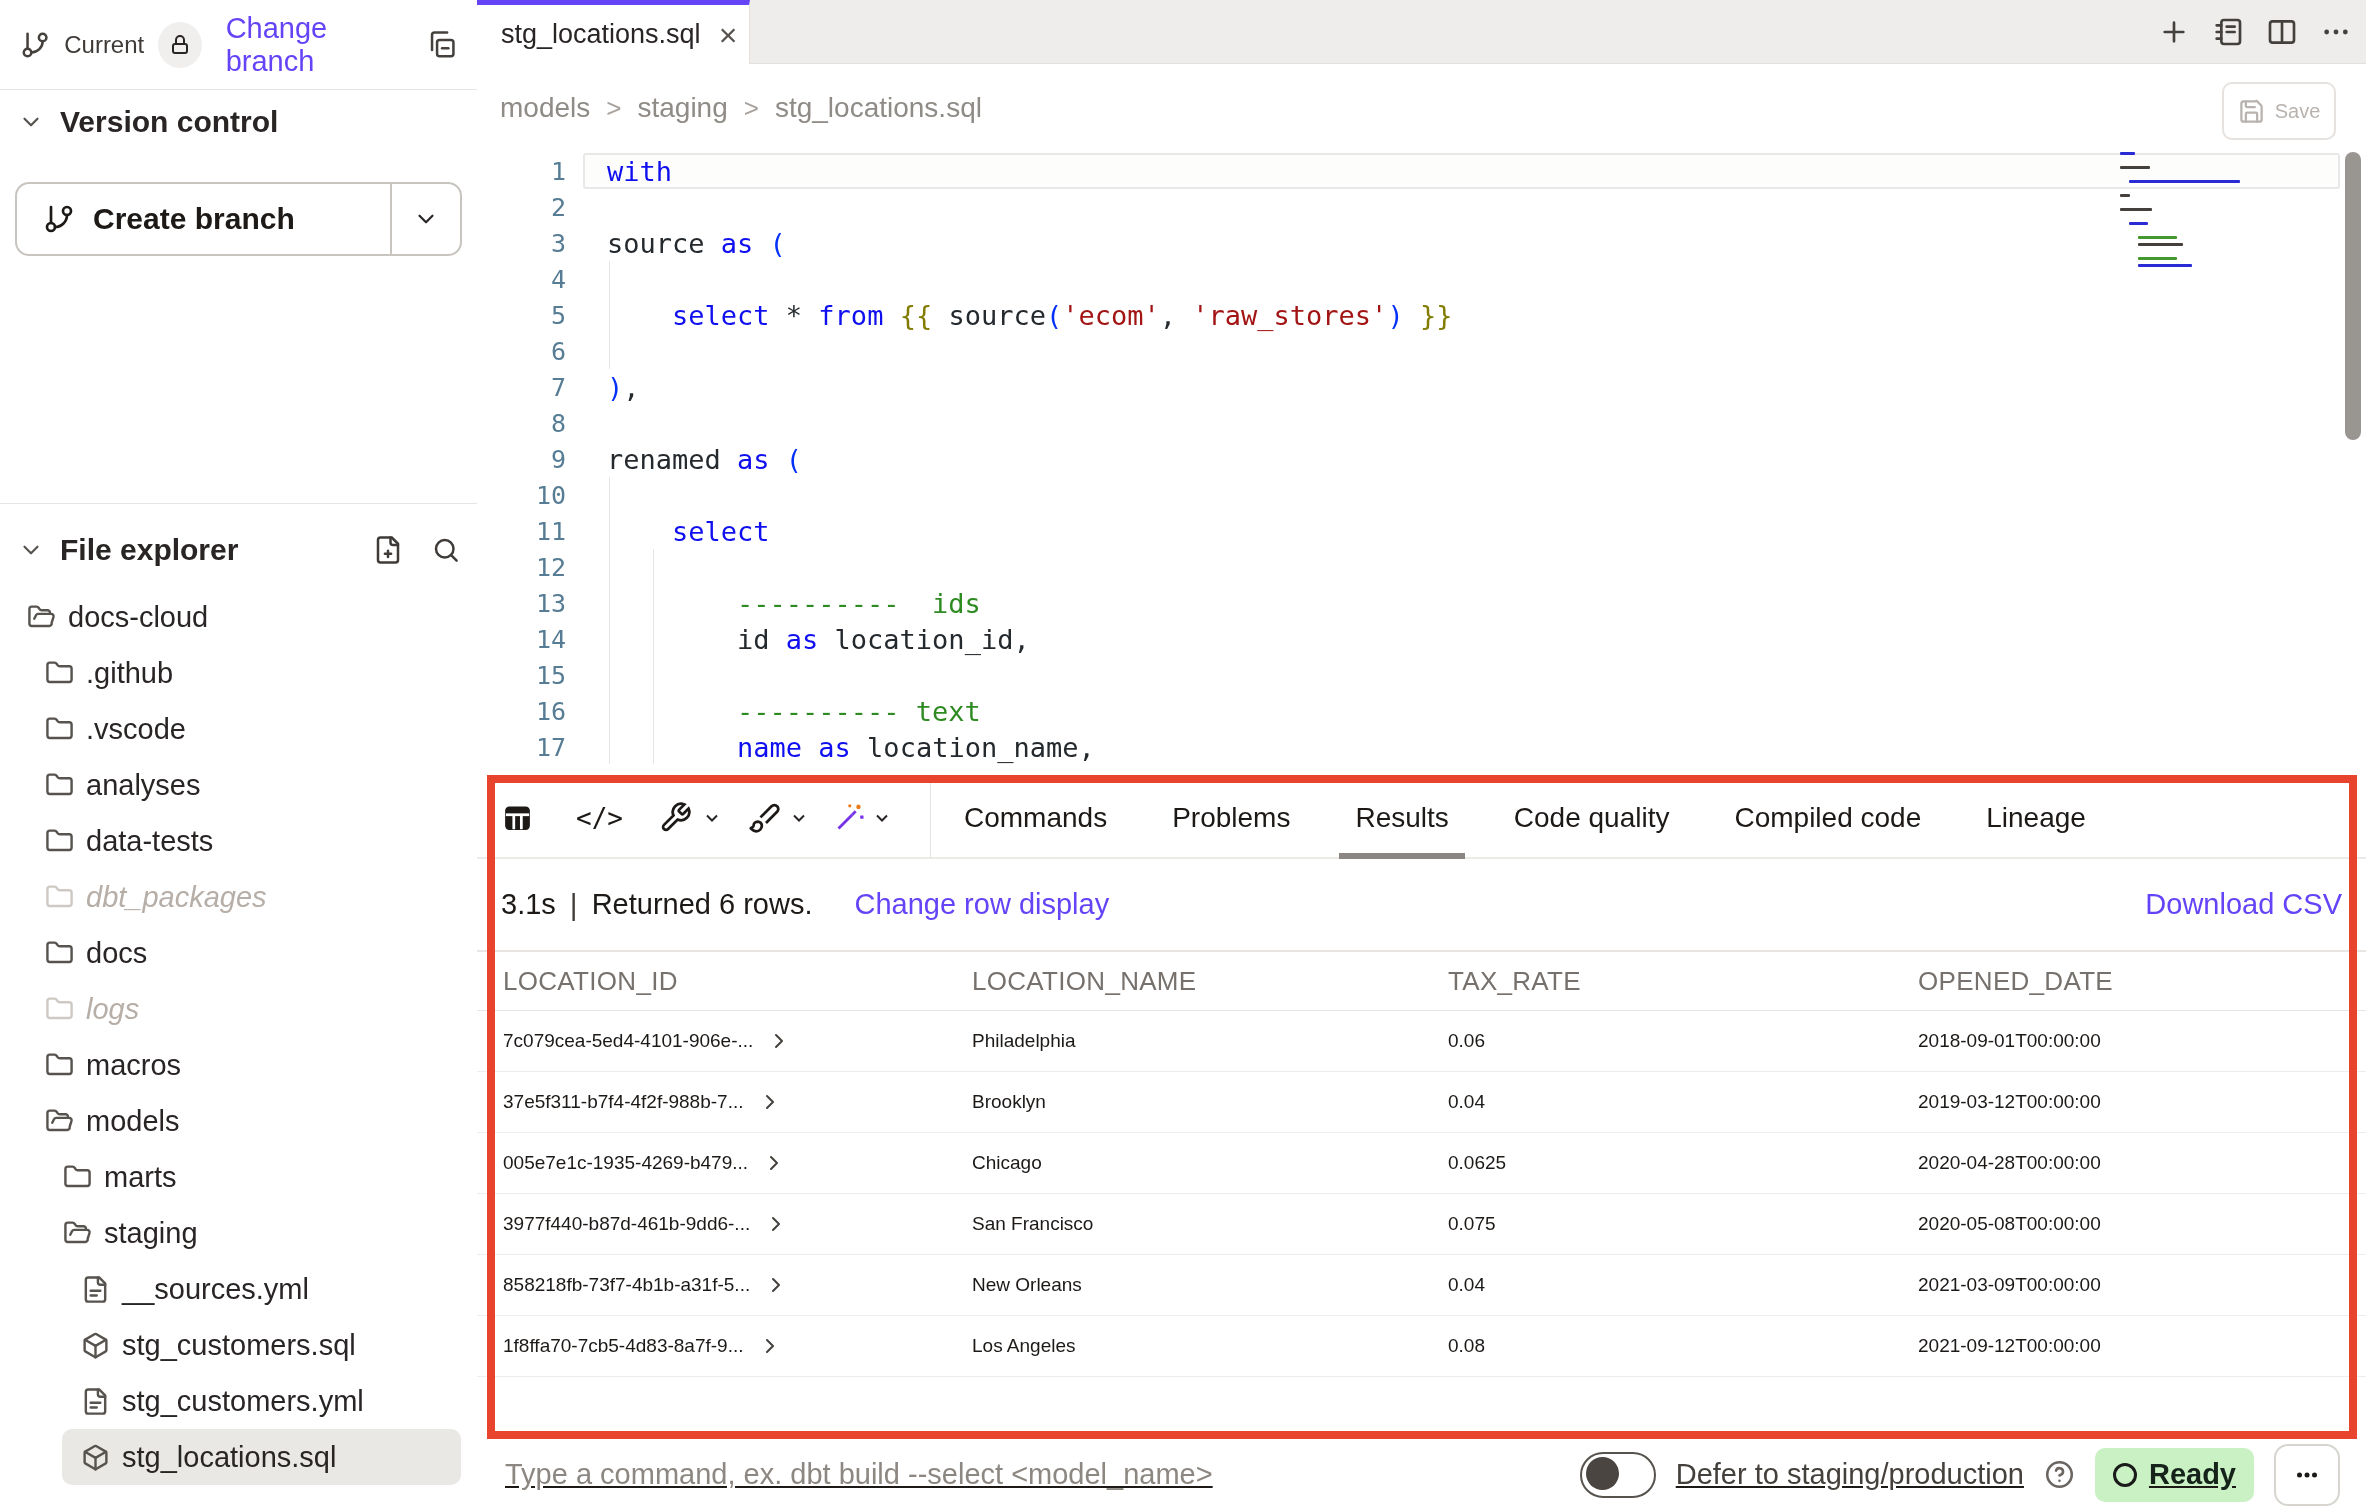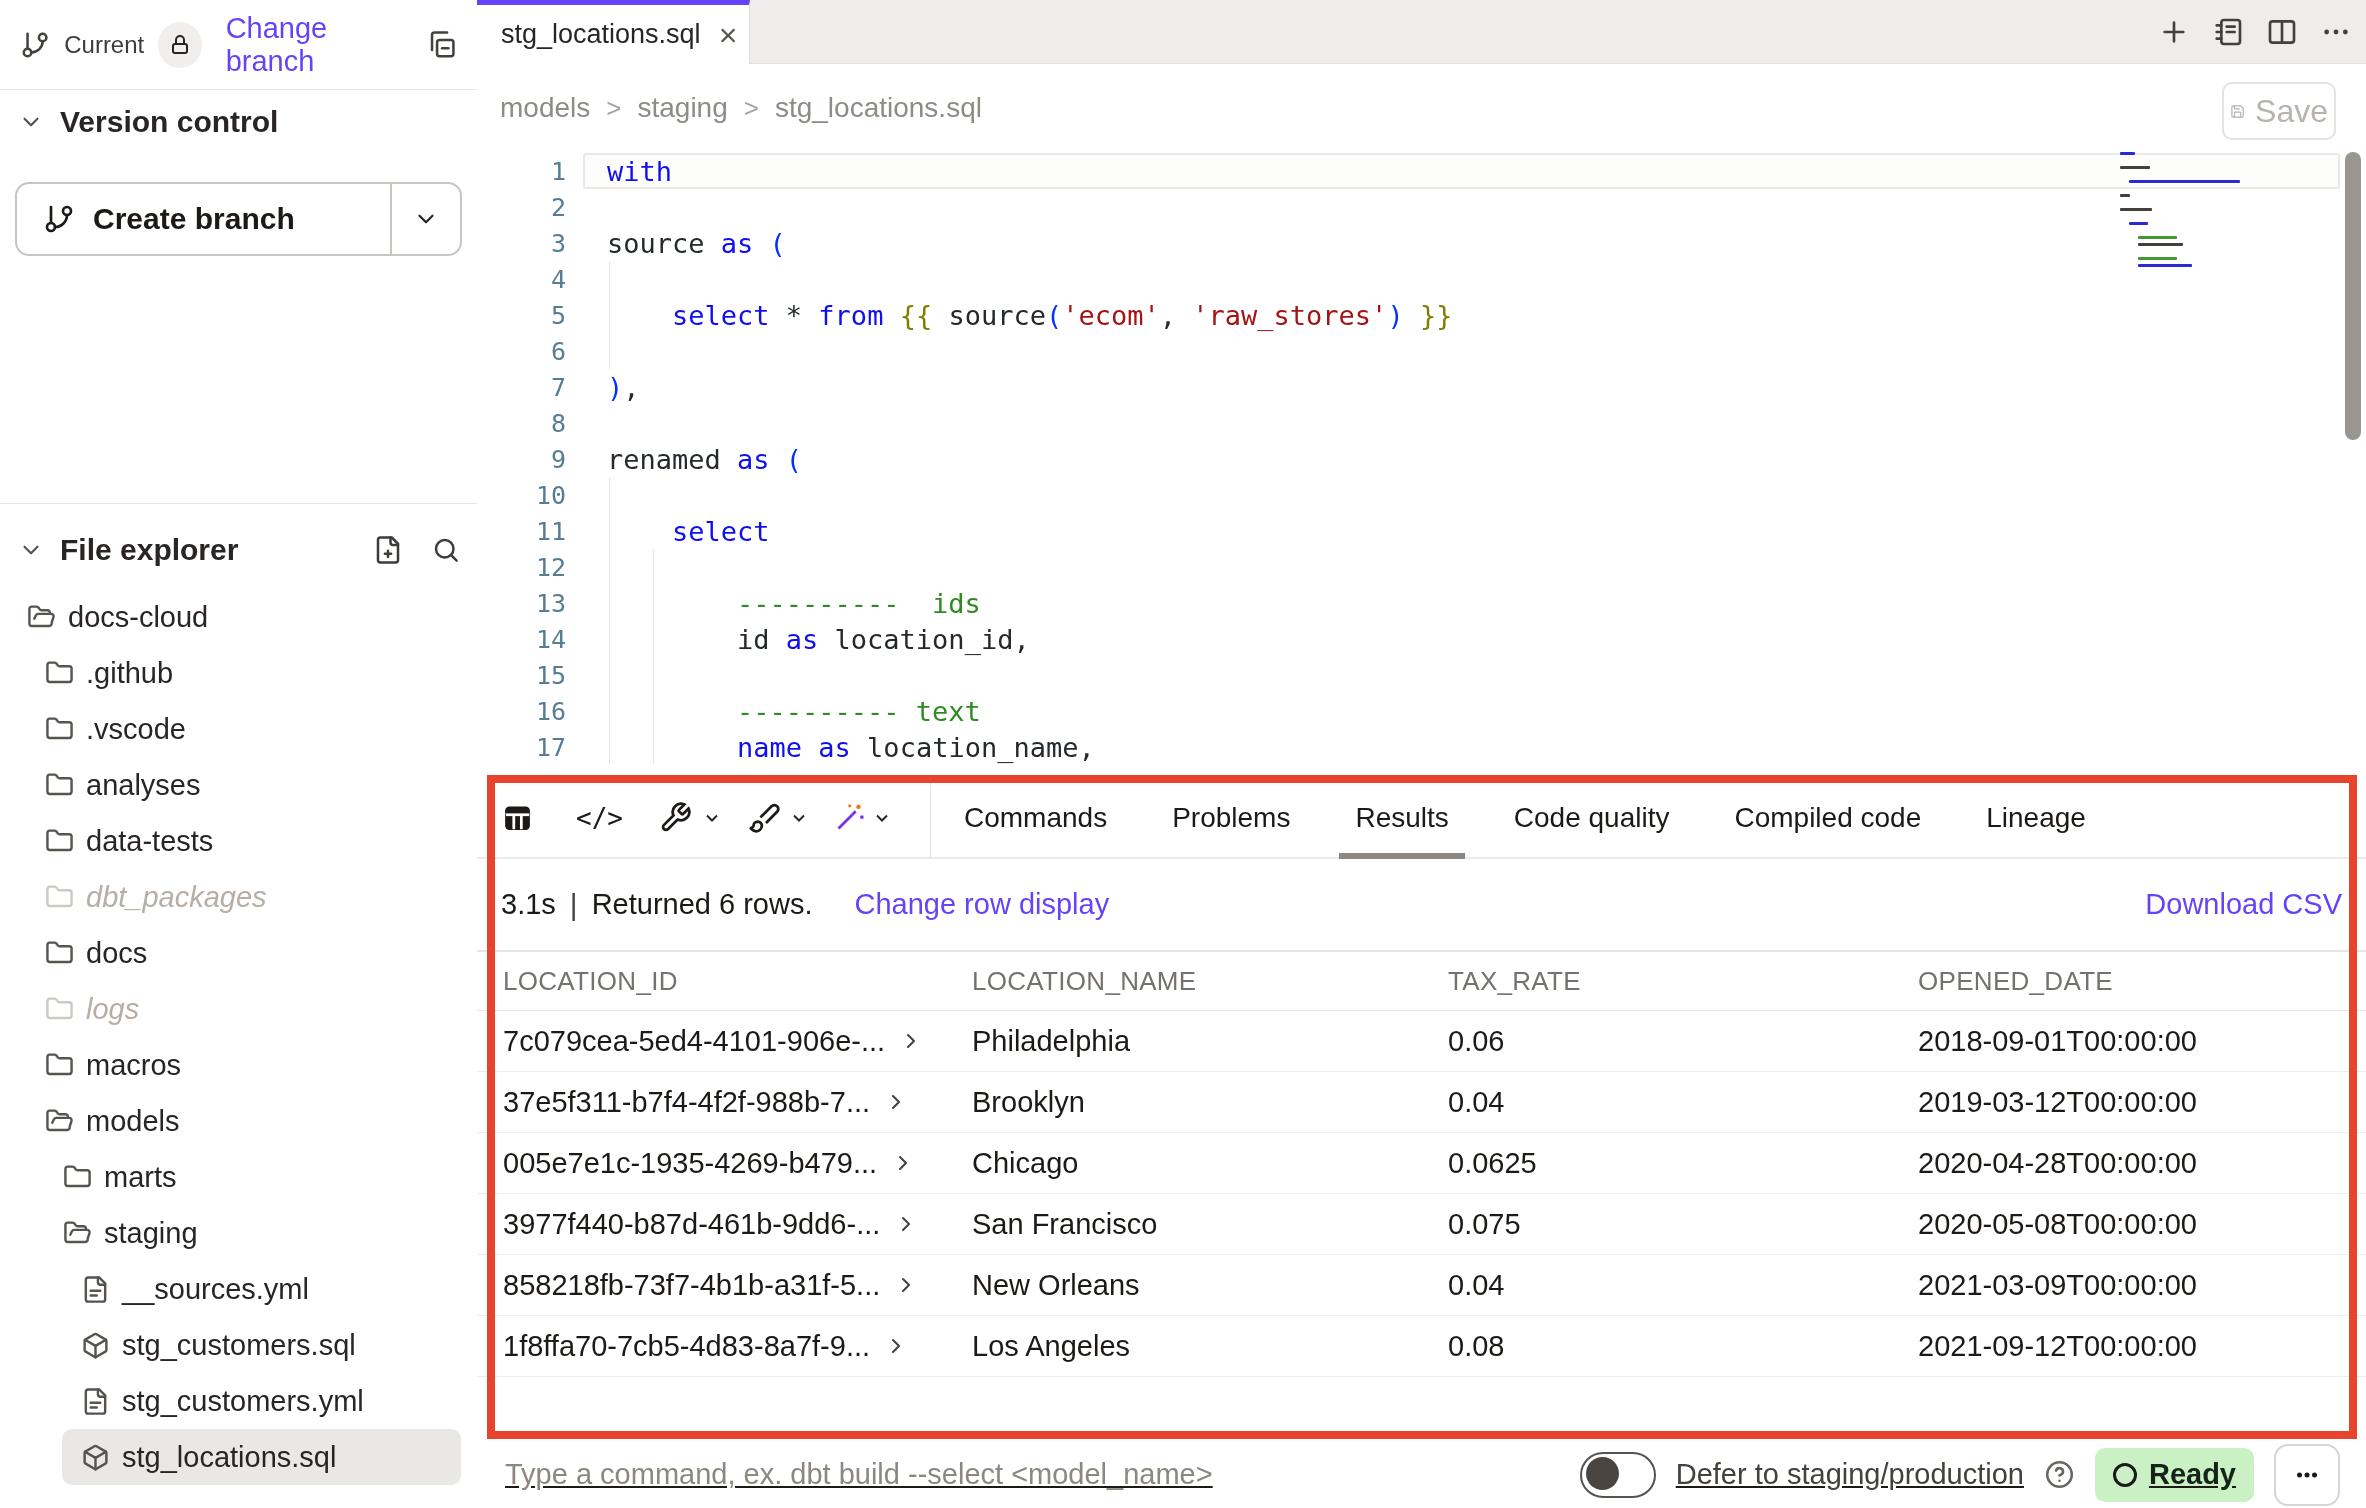--- a/index.html
+++ b/index.html
@@ -51,21 +51,21 @@
   .tab-close{margin-left:auto;font-size:32px;color:#57534e;line-height:1;cursor:pointer;}
   .tab-actions{position:absolute;right:14px;top:0;height:63px;display:flex;align-items:center;gap:22px;}
   .tab-actions svg{width:32px;height:32px;color:#44403c;cursor:pointer;}
 
   .editor-header{position:relative;height:88px;background:#fff;}
   #breadcrumb{position:absolute;left:23px;top:0;height:88px;display:flex;align-items:center;gap:16px;
               font-size:28px;color:#8f8b86;}
   .bc-sep{color:#a6a19c;font-size:26px;}
   .bc-item{cursor:pointer;}
   .save-btn{position:absolute;right:30px;top:18px;width:114px;height:58px;border:2px solid #e5e2df;border-radius:10px;
-            background:#fff;display:flex;align-items:center;justify-content:center;gap:10px;font-size:32px;
+            background:#fff;display:flex;align-items:center;justify-content:center;gap:10px;font-size:20px;
             color:#b8b3ae;font-family:inherit;box-sizing:border-box;}
   .save-btn svg{width:27px;height:27px;color:#b8b3ae;}
 
   .editor{position:relative;height:626px;background:#fff;overflow:hidden;}
   #code-lines{position:absolute;top:1px;left:0;right:0;}
   .code-line{height:36px;display:flex;align-items:center;font-family:"DejaVu Sans Mono",monospace;font-size:27px;}
   .ln{width:89px;text-align:right;color:#577d95;font-size:25px;flex:none;}
   .lc{flex:1;padding-left:41px;white-space:pre;color:#24292e;height:100%;display:flex;align-items:center;box-sizing:border-box;}
   .code-line.current .lc{margin-left:17px;padding-left:22px;margin-right:26px;border:2px solid #e8e8e8;
                          border-radius:3px;background:#fdfdfc;}
@@ -92,21 +92,21 @@
 
   .results-info{height:91px;border-bottom:2px solid #e8e5e2;display:flex;align-items:center;padding:0 24px;
                 font-size:29px;color:#1c1917;box-sizing:content-box;}
   .info-pipe{margin:0 14px;color:#44403c;font-size:30px;}
   .link{color:#6544f7;font-weight:500;cursor:pointer;}
   .change-row{margin-left:42px;}
   .download-csv{margin-left:auto;}
 
   .thead,.trow{display:grid;grid-template-columns:469px 476px 470px 1fr;align-items:center;padding-left:26px;}
   .thead{height:58px;color:#76716c;font-size:26px;letter-spacing:.3px;border-bottom:1px solid #e8e5e2;}
-  .trow{height:60px;font-size:29px;color:#1c1917;border-bottom:1px solid #efedeb;}
+  .trow{height:60px;font-size:19px;color:#1c1917;border-bottom:1px solid #efedeb;}
   .td-id{display:flex;align-items:center;gap:14px;}
   .row-chevron svg{width:24px;height:24px;color:#44403c;cursor:pointer;display:block;}
 
   .red-annotation{position:absolute;left:10px;top:775px;width:1870px;height:664px;border:8px solid #e8432c;
                   box-sizing:border-box;pointer-events:none;z-index:6;}
 
   
   .command-bar{position:absolute;left:0;top:1441px;right:0;bottom:0;background:#fff;display:flex;align-items:center;
                padding:0 26px;box-sizing:border-box;text-decoration:underline;}
   .cmd-input{border:none;outline:none;font-family:inherit;font-size:29px;color:#1c1917;width:860px;background:transparent;}

